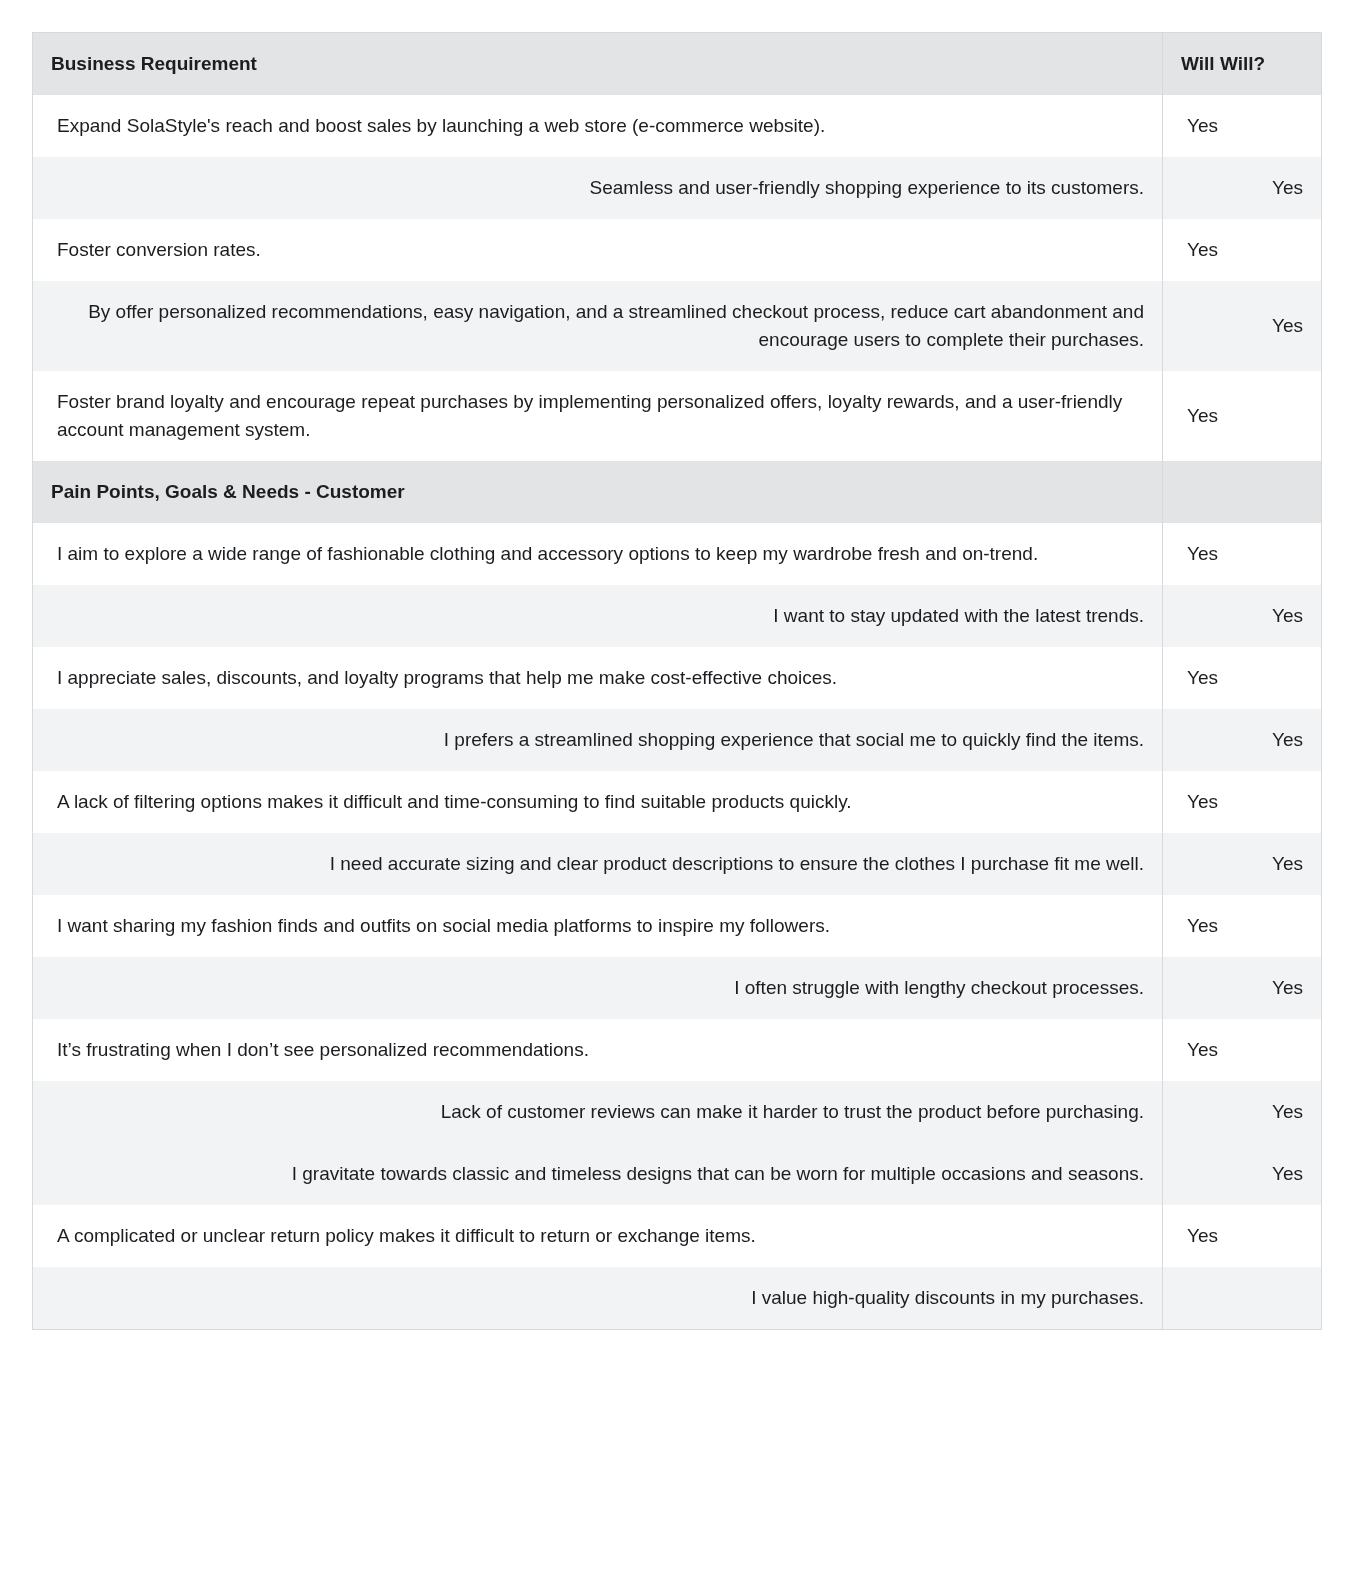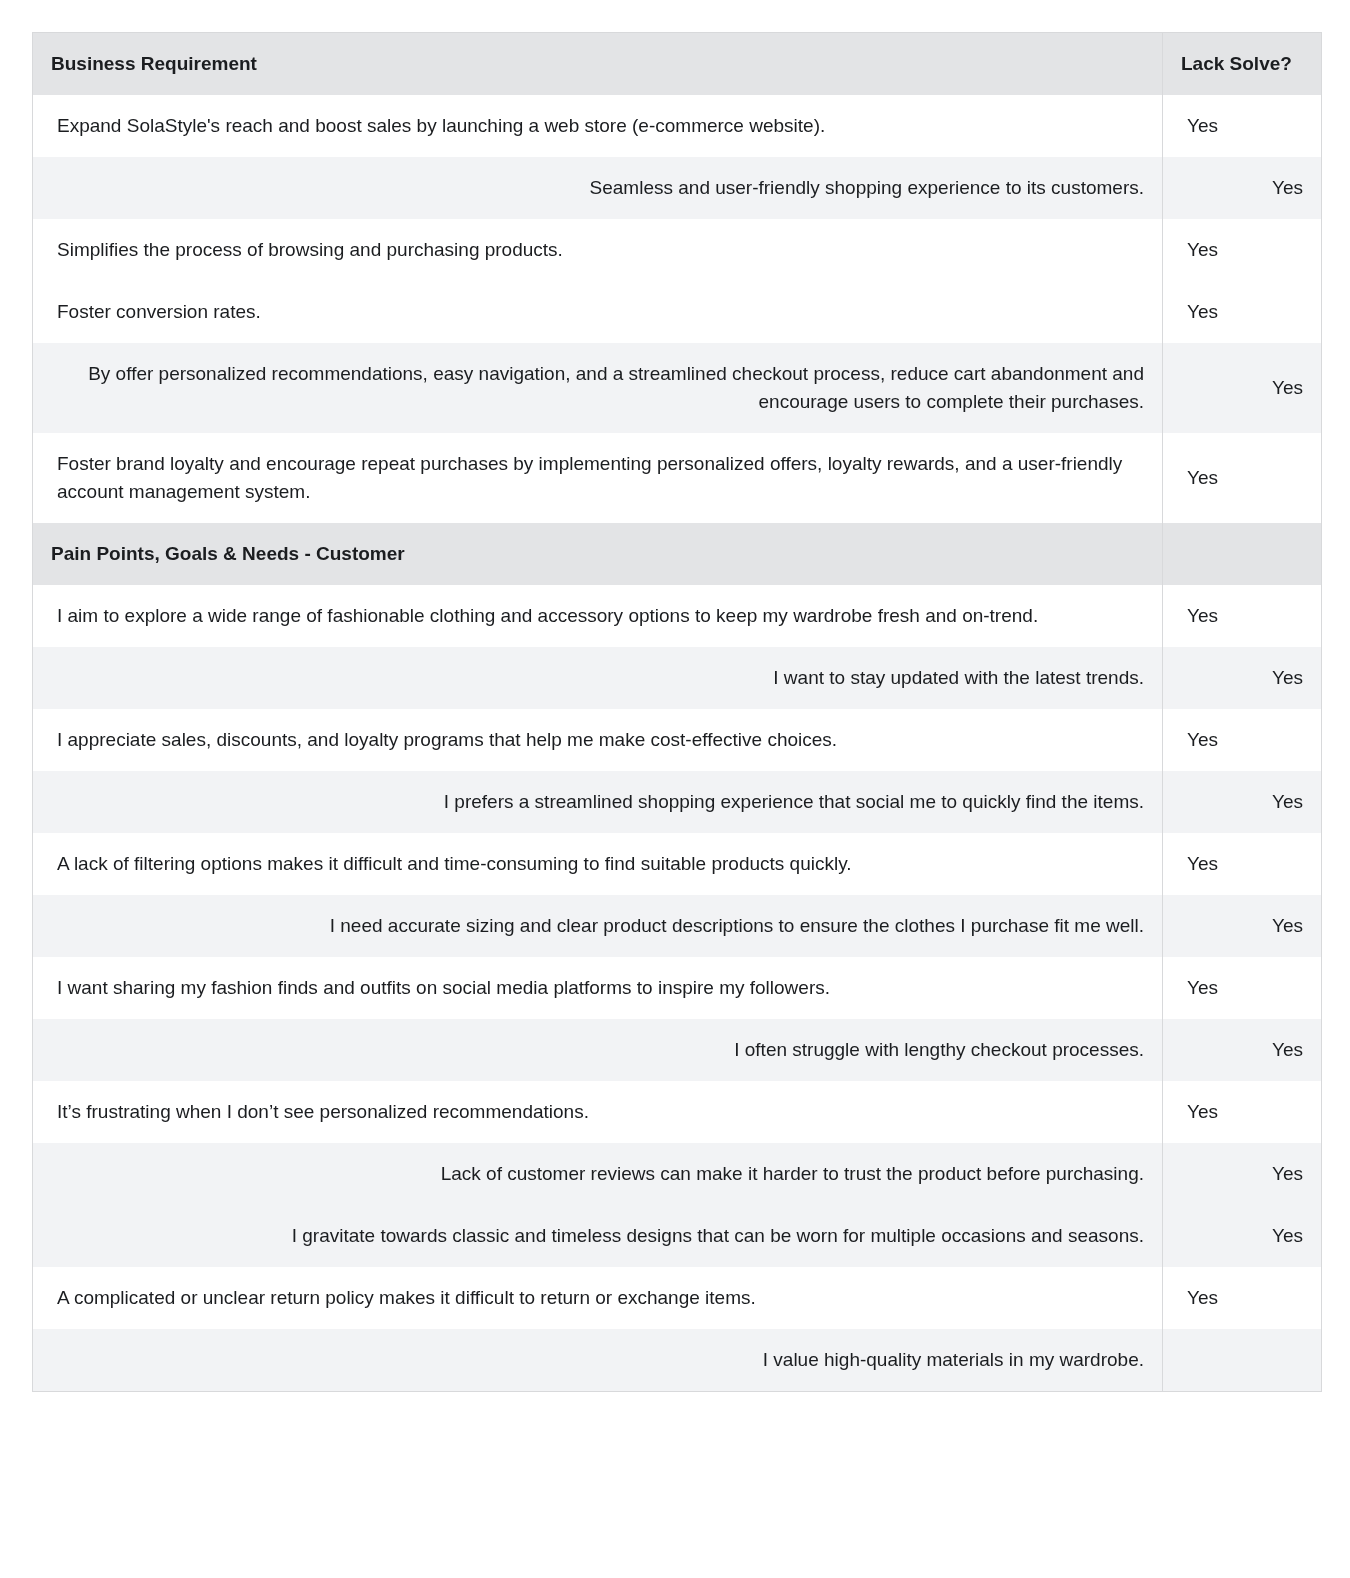--- a/index.html
+++ b/index.html
@@ -59,34 +59,30 @@
 
 <div class="page">
   <table class="req-table">
     <colgroup>
       <col style="width: 1130px">
       <col style="width: 159px">
     </colgroup>
     <thead>
       <tr>
         <th>Business Requirement</th>
-        <th>Lack Solve?</th>
+        <th>Will Will?</th>
       </tr>
     </thead>
     <tbody id="rows">
         <tr class="white">
           <td>Expand SolaStyle's reach and boost sales by launching a web store (e-commerce website).</td>
           <td>Yes</td>
         </tr>
         <tr class="gray">
           <td>Seamless and user-friendly shopping experience to its customers.</td>
-          <td>Yes</td>
-        </tr>
-        <tr class="white">
-          <td>Simplifies the process of browsing and purchasing products.</td>
           <td>Yes</td>
         </tr>
         <tr class="white">
           <td>Foster conversion rates.</td>
           <td>Yes</td>
         </tr>
         <tr class="gray">
           <td>By offer personalized recommendations, easy navigation, and a streamlined checkout process, reduce cart abandonment and encourage users to complete their purchases.</td>
           <td>Yes</td>
         </tr>
@@ -140,18 +136,18 @@
         </tr>
         <tr class="gray">
           <td>I gravitate towards classic and timeless designs that can be worn for multiple occasions and seasons.</td>
           <td>Yes</td>
         </tr>
         <tr class="white">
           <td>A complicated or unclear return policy makes it difficult to return or exchange items.</td>
           <td>Yes</td>
         </tr>
         <tr class="gray">
-          <td>I value high-quality materials in my wardrobe.</td>
+          <td>I value high-quality discounts in my purchases.</td>
           <td></td>
         </tr>
       </tbody>
   </table>
 </div>
 
 </body></html>

